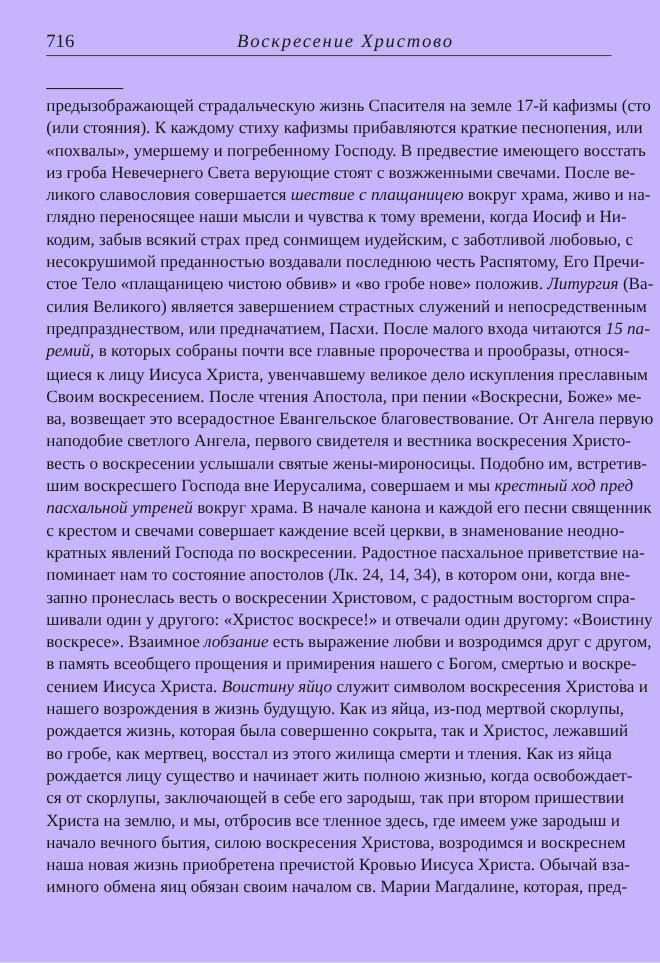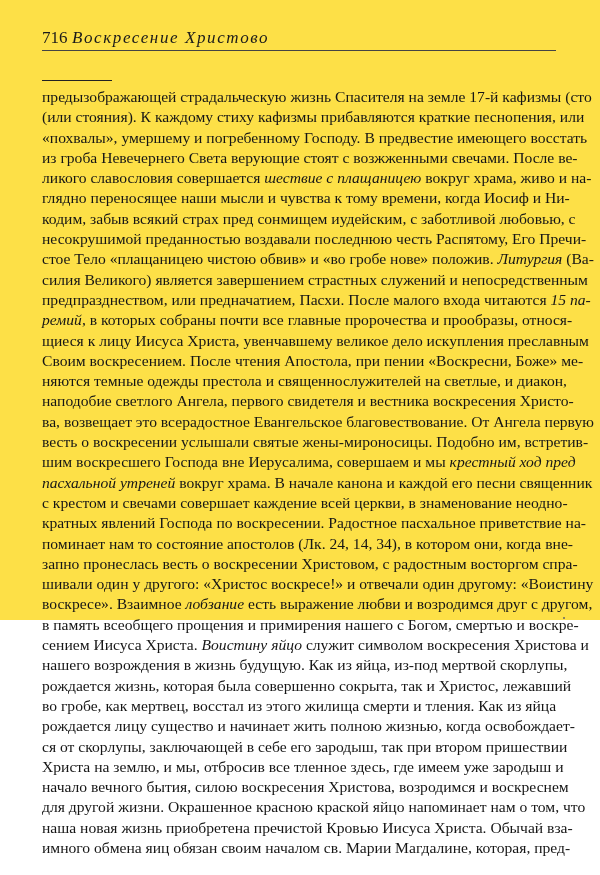--- a/index.html
+++ b/index.html
@@ -1,24 +1,24 @@
 <!DOCTYPE html>
 <html><head>
 <meta charset="utf-8">
 <style>
   html, body { margin: 0; padding: 0; background: #ffffff; }
   body { width: 600px; height: 875px; position: relative; overflow: hidden; color: #1a1a1a; }
-  .page { position: absolute; left: 0; top: 0; width: 600px; height: 620px; background: #fde047; }
+  .page { position: absolute; left: 0; top: 0; width: 600px; height: 875px; background: #c4b5fd; }
   .running-head {
     position: absolute; left: 42px; top: 27px; width: 514px; height: 22px;
     font-family: "Liberation Serif", "DejaVu Serif", serif; font-size: 17px; line-height: 22px;
   }
   .page-number { position: absolute; left: 0; top: 0; }
   .running-title {
-    position: absolute; left: 0; right: 0; top: 0; text-align: left;
+    position: absolute; left: 0; right: 0; top: 0; text-align: center;
     font-style: italic; letter-spacing: 1.6px; padding-left: 30px;
   }
   .head-rule {
     position: absolute; left: 42px; top: 50px; width: 514px; height: 0;
     border-top: 1.5px solid #444;
   }
   .note-rule {
     position: absolute; left: 42px; top: 80px; width: 70px; height: 0;
     border-top: 1px solid #222;
   }
@@ -55,39 +55,37 @@
       <span class="line"><span>ликого славословия совершается </span><em>шествие с плащаницею</em><span> вокруг храма, живо и на-</span></span>
       <span class="line"><span>глядно переносящее наши мысли и чувства к тому времени, когда Иосиф и Ни-</span></span>
       <span class="line"><span>кодим, забыв всякий страх пред сонмищем иудейским, с заботливой любовью, с</span></span>
       <span class="line"><span>несокрушимой преданностью воздавали последнюю честь Распятому, Его Пречи-</span></span>
       <span class="line"><span>стое Тело «плащаницею чистою обвив» и «во гробе нове» положив. </span><em>Литургия</em><span> (Ва-</span></span>
       <span class="line"><span>силия Великого) является завершением страстных служений и непосредственным</span></span>
       <span class="line"><span>предпразднеством, или предначатием, Пасхи. После малого входа читаются </span><em>15 па-</em></span>
       <span class="line"><em>ремий</em><span>, в которых собраны почти все главные пророчества и прообразы, относя-</span></span>
       <span class="line"><span>щиеся к лицу Иисуса Христа, увенчавшему великое дело искупления преславным</span></span>
       <span class="line"><span>Своим воскресением. После чтения Апостола, при пении «Воскресни, Боже» ме-</span></span>
-      <span class="line"><span>няются темные одежды престола и священнослужителей на светлые, и диакон,</span></span>
+      <span class="line"><span>ва, возвещает это всерадостное Евангельское благовествование. От Ангела первую</span></span>
       <span class="line"><span>наподобие светлого Ангела, первого свидетеля и вестника воскресения Христо-</span></span>
-      <span class="line"><span>ва, возвещает это всерадостное Евангельское благовествование. От Ангела первую</span></span>
       <span class="line"><span>весть о воскресении услышали святые жены-мироносицы. Подобно им, встретив-</span></span>
       <span class="line"><span>шим воскресшего Господа вне Иерусалима, совершаем и мы </span><em>крестный ход пред</em></span>
       <span class="line"><em>пасхальной утреней</em><span> вокруг храма. В начале канона и каждой его песни священник</span></span>
       <span class="line"><span>с крестом и свечами совершает каждение всей церкви, в знаменование неодно-</span></span>
       <span class="line"><span>кратных явлений Господа по воскресении. Радостное пасхальное приветствие на-</span></span>
       <span class="line"><span>поминает нам то состояние апостолов (Лк. 24, 14, 34), в котором они, когда вне-</span></span>
       <span class="line"><span>запно пронеслась весть о воскресении Христовом, с радостным восторгом спра-</span></span>
       <span class="line"><span>шивали один у другого: «Христос воскресе!» и отвечали один другому: «Воистину</span></span>
       <span class="line"><span>воскресе». Взаимное </span><em>лобзание</em><span> есть выражение любви и возродимся друг с другом,</span></span>
       <span class="line"><span>в память всеобщего прощения и примирения нашего с Богом, смертью и воскре-</span></span>
       <span class="line"><span>сением Иисуса Христа. </span><em>Воистину яйцо</em><span> служит символом воскресения Христова и</span></span>
       <span class="line"><span>нашего возрождения в жизнь будущую. Как из яйца, из-под мертвой скорлупы,</span></span>
       <span class="line"><span>рождается жизнь, которая была совершенно сокрыта, так и Христос, лежавший</span></span>
       <span class="line"><span>во гробе, как мертвец, восстал из этого жилища смерти и тления. Как из яйца</span></span>
       <span class="line"><span>рождается лицу существо и начинает жить полною жизнью, когда освобождает-</span></span>
       <span class="line"><span>ся от скорлупы, заключающей в себе его зародыш, так при втором пришествии</span></span>
       <span class="line"><span>Христа на землю, и мы, отбросив все тленное здесь, где имеем уже зародыш и</span></span>
       <span class="line"><span>начало вечного бытия, силою воскресения Христова, возродимся и воскреснем</span></span>
-      <span class="line"><span>для другой жизни. Окрашенное красною краской яйцо напоминает нам о том, что</span></span>
       <span class="line"><span>наша новая жизнь приобретена пречистой Кровью Иисуса Христа. Обычай вза-</span></span>
       <span class="line"><span>имного обмена яиц обязан своим началом св. Марии Магдалине, которая, пред-</span></span>
     </div>
   <div class="stray-dot"></div>
 </div>
 
 </body></html>

